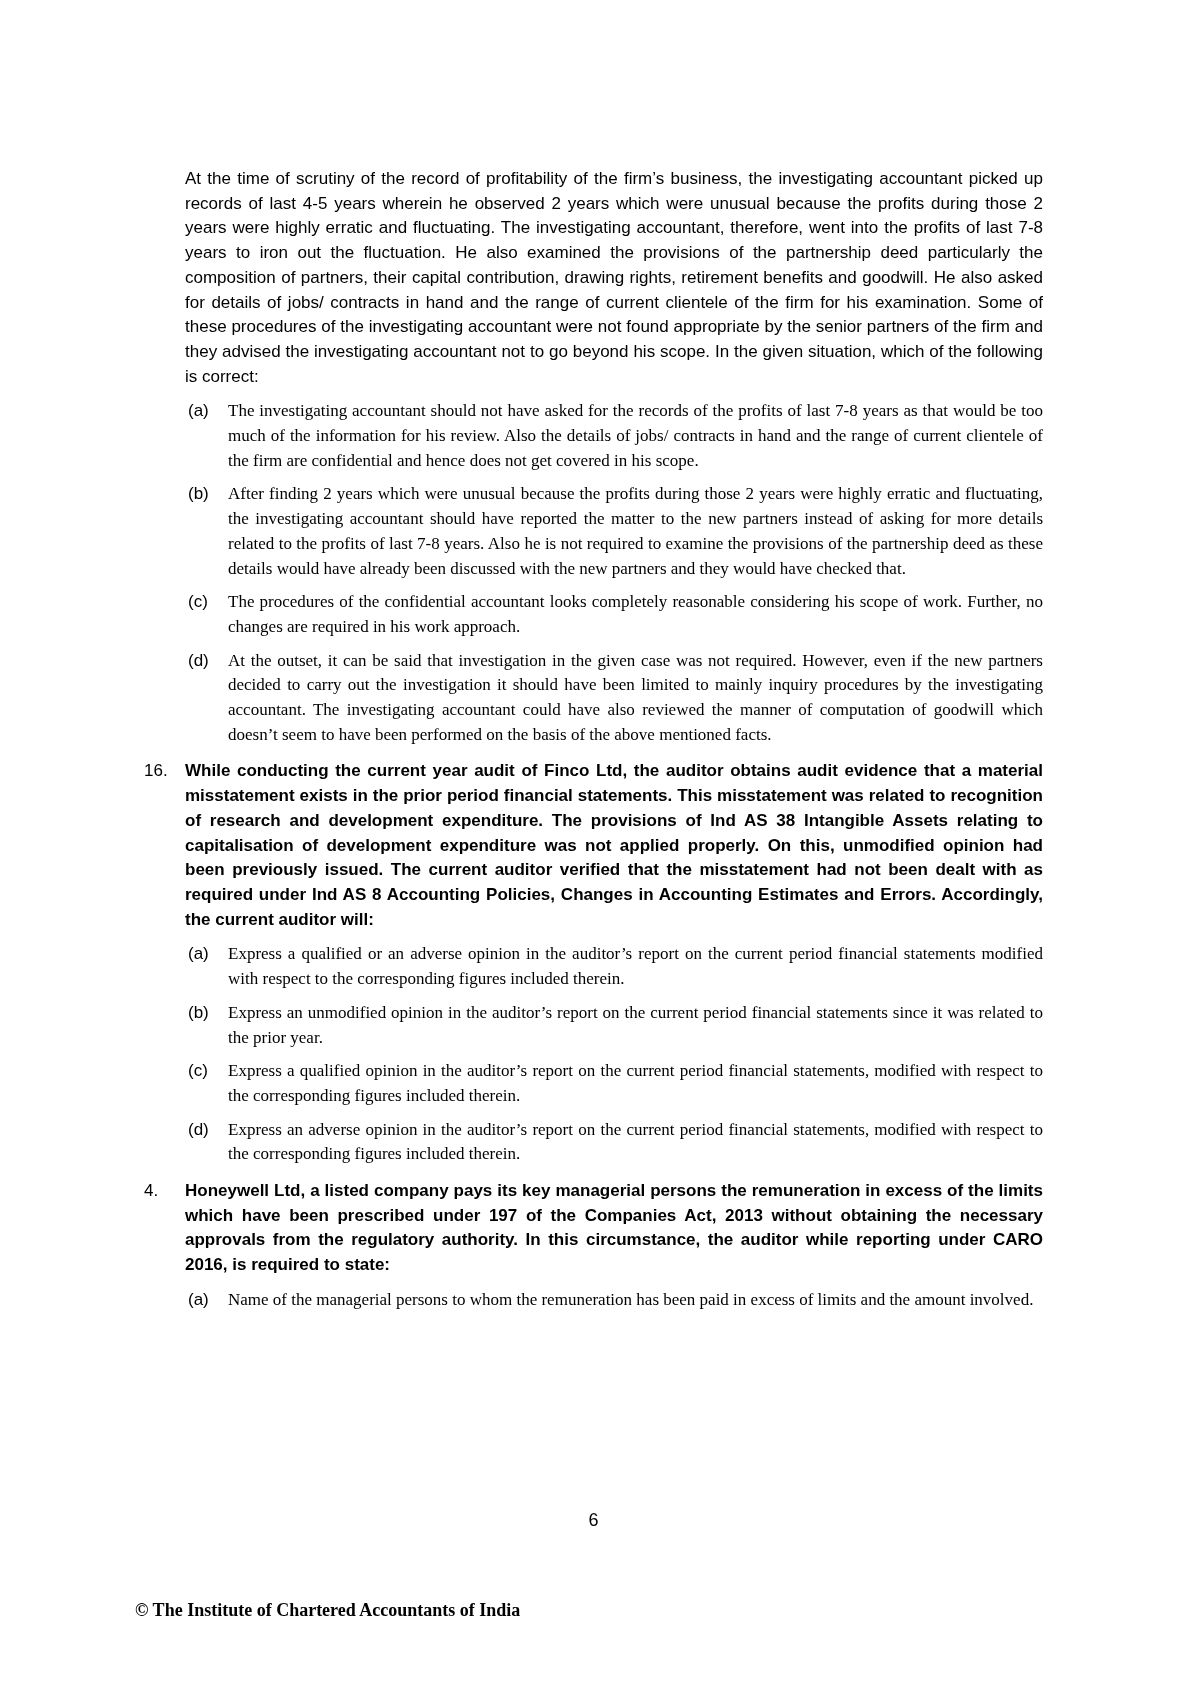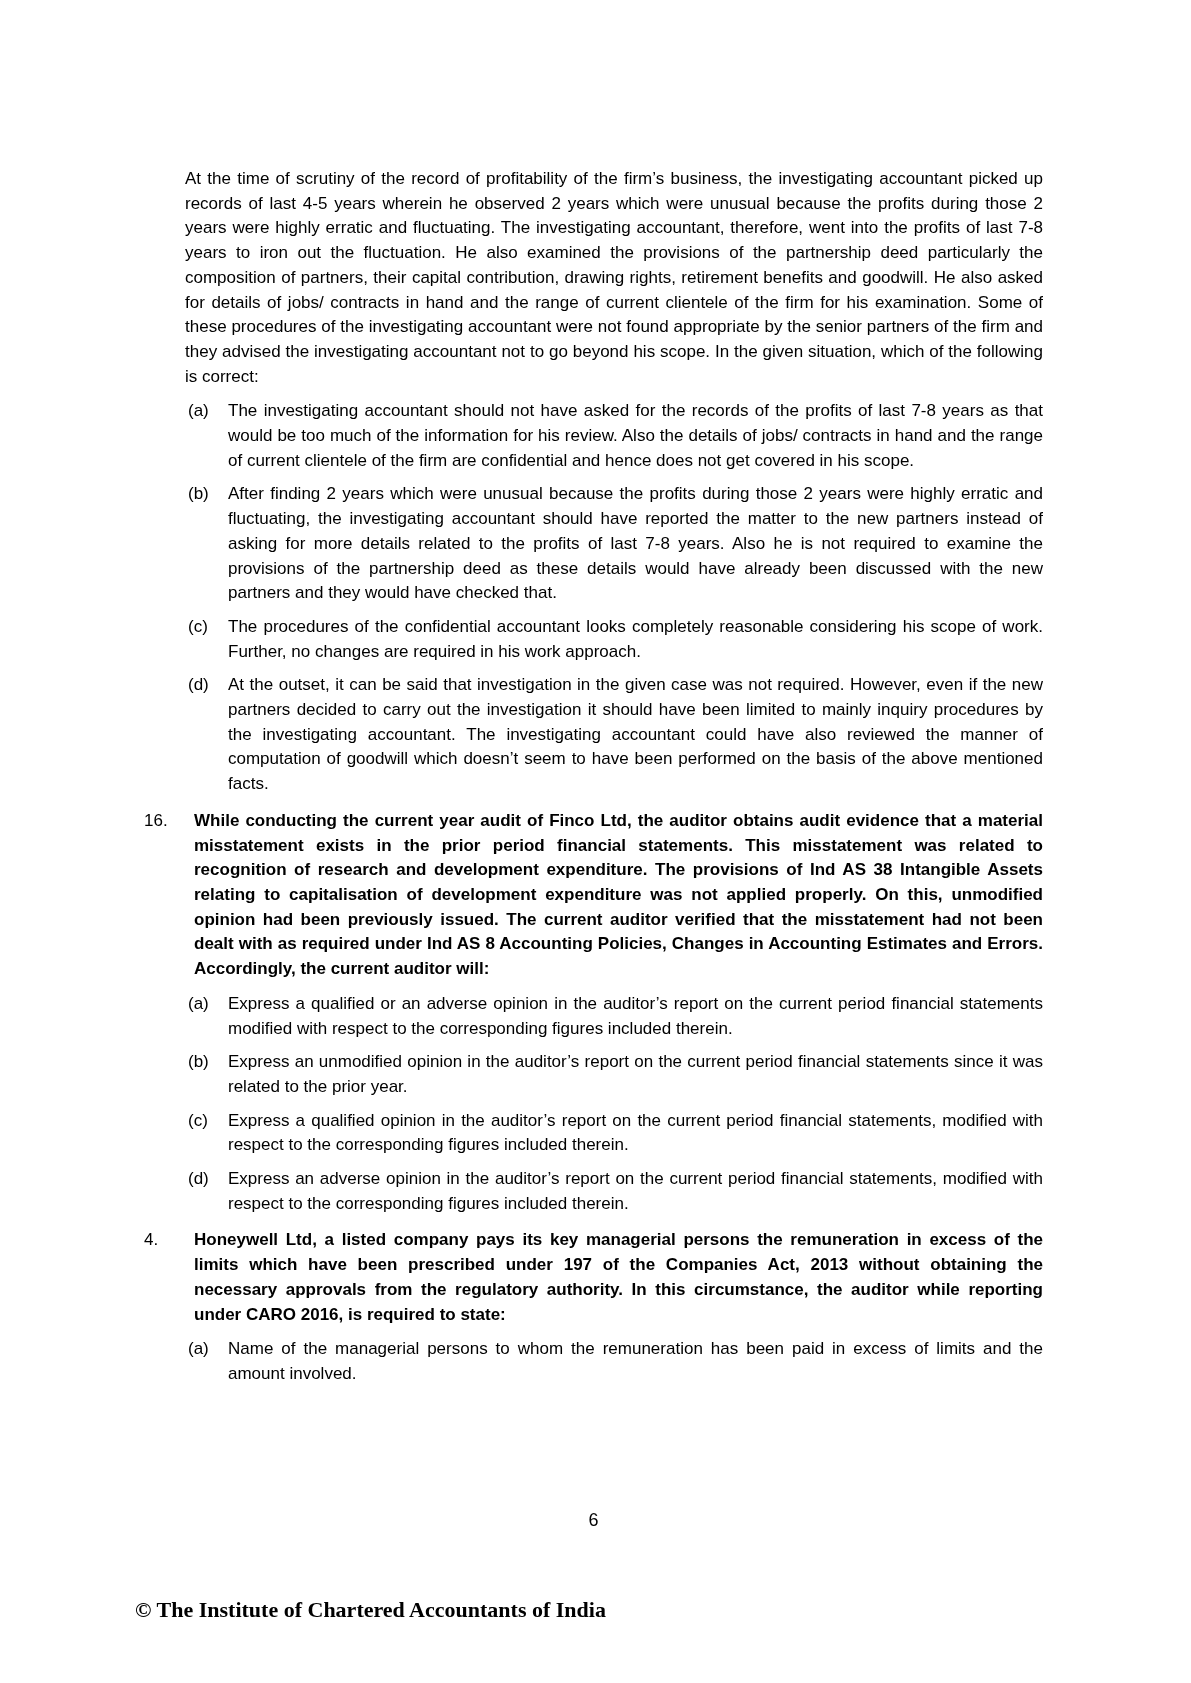--- a/index.html
+++ b/index.html
@@ -26,21 +26,20 @@
   }
   .para-cont {
     margin-left: 41px;
     margin-bottom: 10px;
     text-align: justify;
   }
   .q-row {
     display: flex;
     margin-bottom: 10px;
     margin-top: 12px;
-    gap: 9px;
   }
   .q-num {
     width: 41px;
     flex-shrink: 0;
   }
   .q-body {
     flex: 1;
     text-align: justify;
     font-weight: bold;
   }
@@ -49,36 +48,37 @@
     margin-left: 44px;
     margin-bottom: 9px;
   }
   .opt-label {
     width: 40px;
     flex-shrink: 0;
   }
   .opt-text {
     flex: 1;
     text-align: justify;
+    font-family: Liberation Serif, serif;
   }
   .page-number {
     position: absolute;
     top: 1508px;
     left: 144px;
     width: 899px;
     text-align: center;
     font-size: 18px;
   }
   .footer {
     position: absolute;
     top: 1598px;
     left: 135px;
     font-family: "Liberation Serif", serif;
     font-weight: bold;
-    font-size: 22px;
+    font-size: 18px;
   }
 </style>
 </head>
 <body>
 
 <div class="content">
 
   <div class="para-cont">At the time of scrutiny of the record of profitability of the firm’s business, the investigating accountant picked up records of last 4-5 years wherein he observed 2 years which were unusual because the profits during those 2 years were highly erratic and fluctuating. The investigating accountant, therefore, went into the profits of last 7-8 years to iron out the fluctuation. He also examined the provisions of the partnership deed particularly the composition of partners, their capital contribution, drawing rights, retirement benefits and goodwill. He also asked for details of jobs/ contracts in hand and the range of current clientele of the firm for his examination. Some of these procedures of the investigating accountant were not found appropriate by the senior partners of the firm and they advised the investigating accountant not to go beyond his scope. In the given situation, which of the following is correct:</div>
 
   <div class="opt-row">

